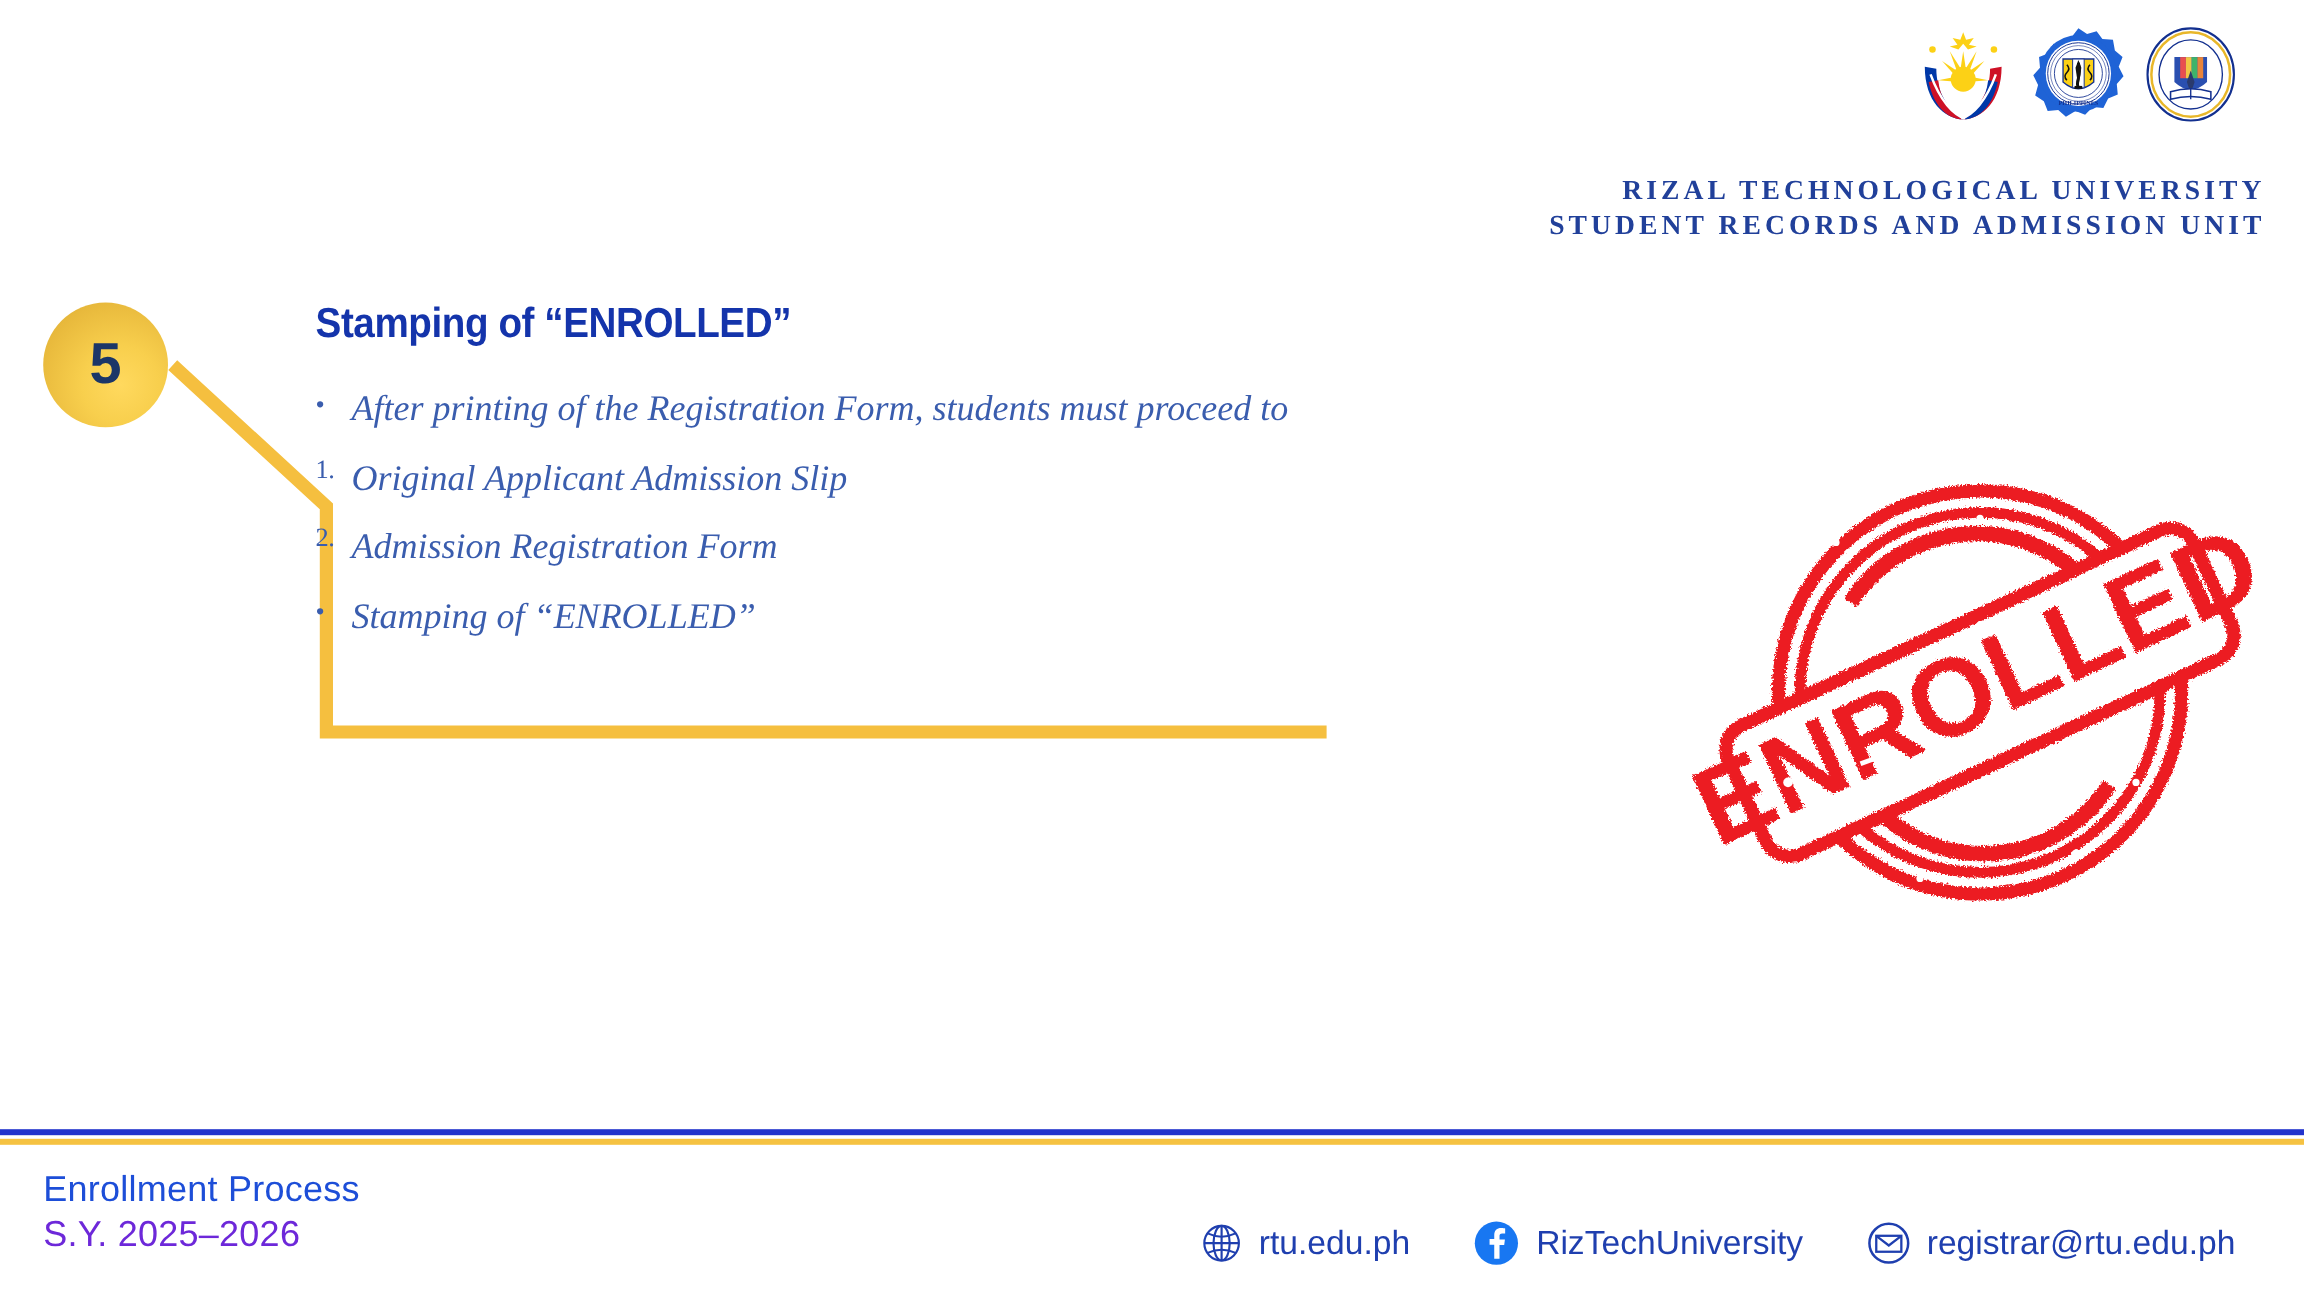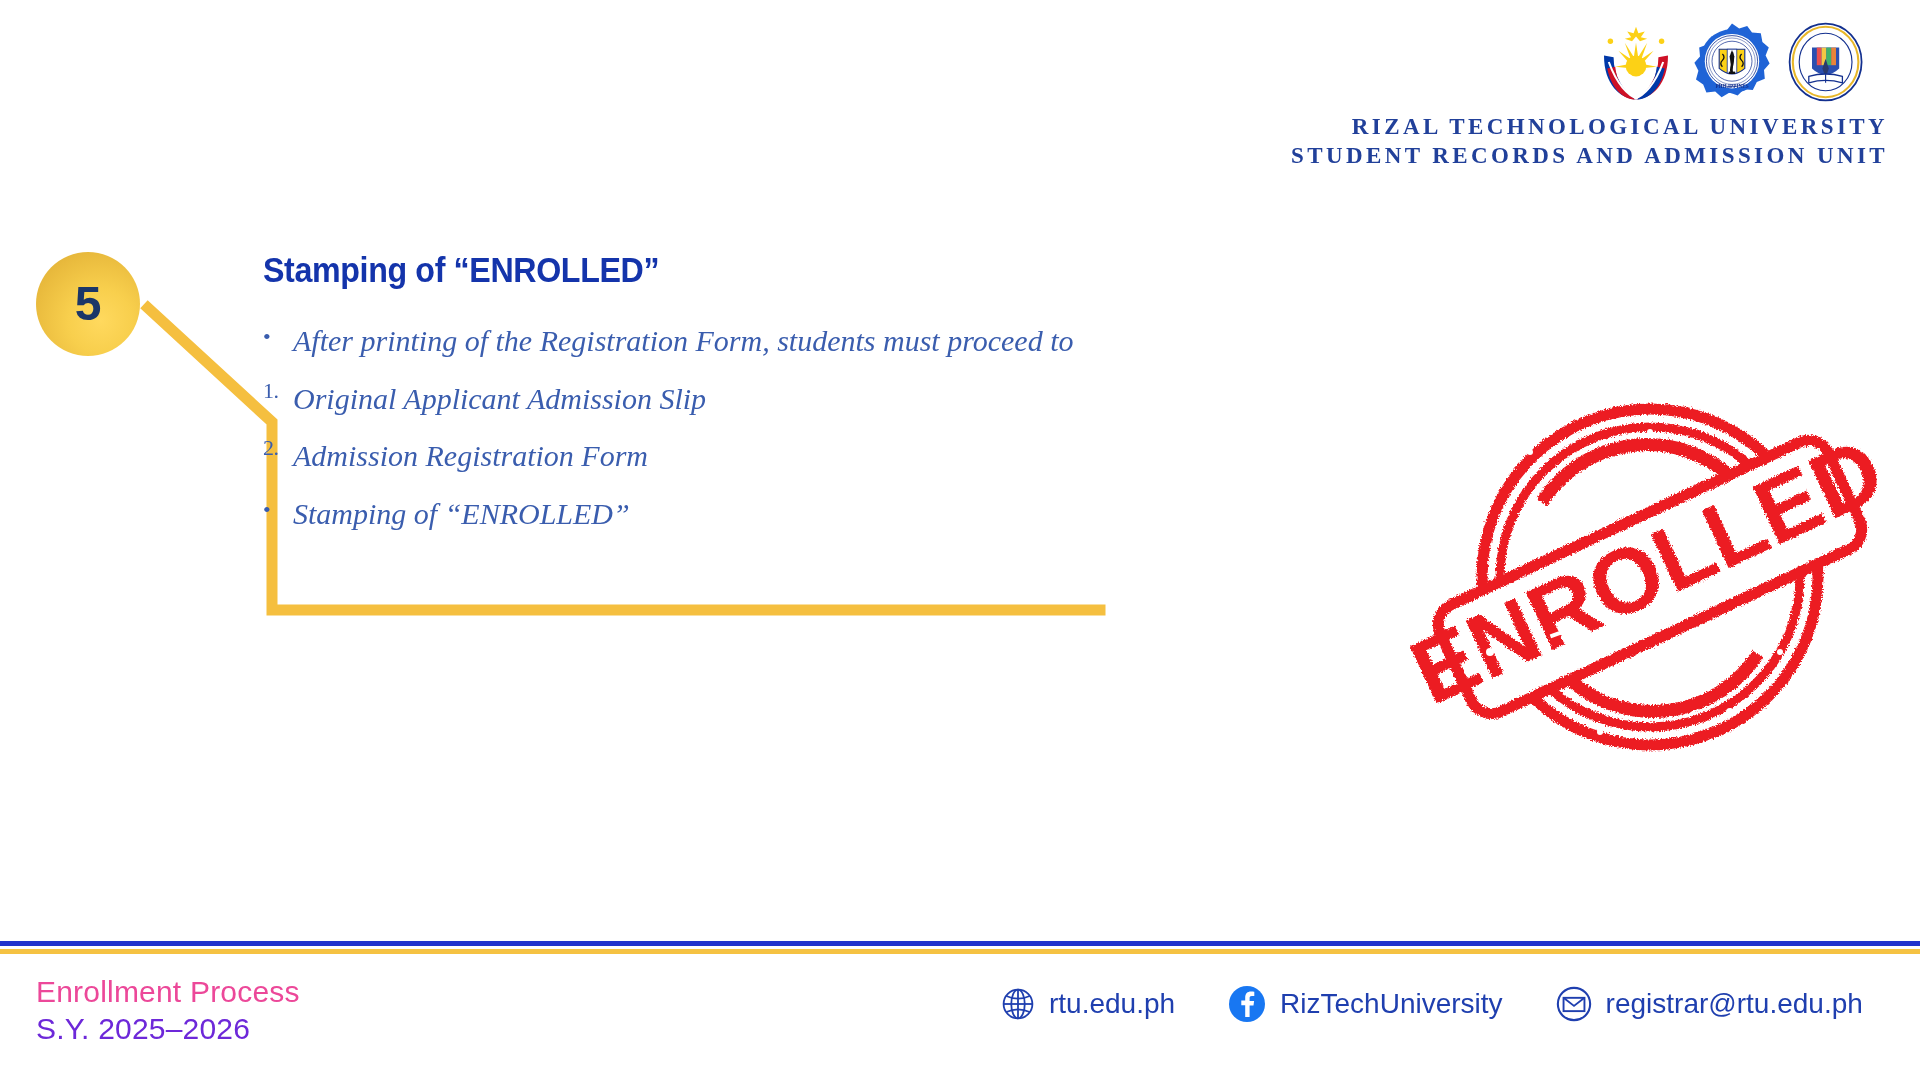--- a/index.html
+++ b/index.html
@@ -31,21 +31,21 @@
     text-align:right;
   }
   .org-line {
     font-family:"Liberation Serif", serif;
     color:#21409a;
     font-weight:700;
     letter-spacing:3.4px;
     line-height:1.28;
     white-space:nowrap;
   }
-  .org-line.l1 { font-size:23px; }
+  .org-line.l1 { font-size:23px;margin-top:32px; }
   .org-line.l2 { font-size:23px; }
 
   
   .connector { position:absolute; left:0; top:230px; }
 
   .step-badge {
     position:absolute;
     left:36px; top:252px;
     width:104px; height:104px;
     border-radius:50%;
@@ -121,21 +121,21 @@
     left:0; bottom:0;
     width:1920px; height:126px;
   }
   .footer-left {
     position:absolute;
     left:36px; top:20px;
   }
   .footer-title {
     font-family:"Liberation Sans", sans-serif;
     font-size:30px;
-    color:#ec4899;
+    color:#1d4ed8;
     line-height:1.22;
     letter-spacing:0.2px;
   }
   .footer-sy {
     font-family:"Liberation Sans", sans-serif;
     font-size:30px;
     color:#6d28d9;
     line-height:1.22;
     letter-spacing:0.2px;
   }
@@ -143,20 +143,21 @@
     position:absolute;
     left:1000px; top:30px;
     display:flex;
     align-items:center;
     gap:52px;
   }
   .contact {
     display:flex;
     align-items:center;
     gap:13px;
+    margin-top:32px;
   }
   .contact-label {
     font-family:"Liberation Sans", sans-serif;
     font-size:28px;
     color:#1f3faf;
     white-space:nowrap;
   }
   .contact-icon { display:block; flex:0 0 auto; }
 </style>
 </head>

